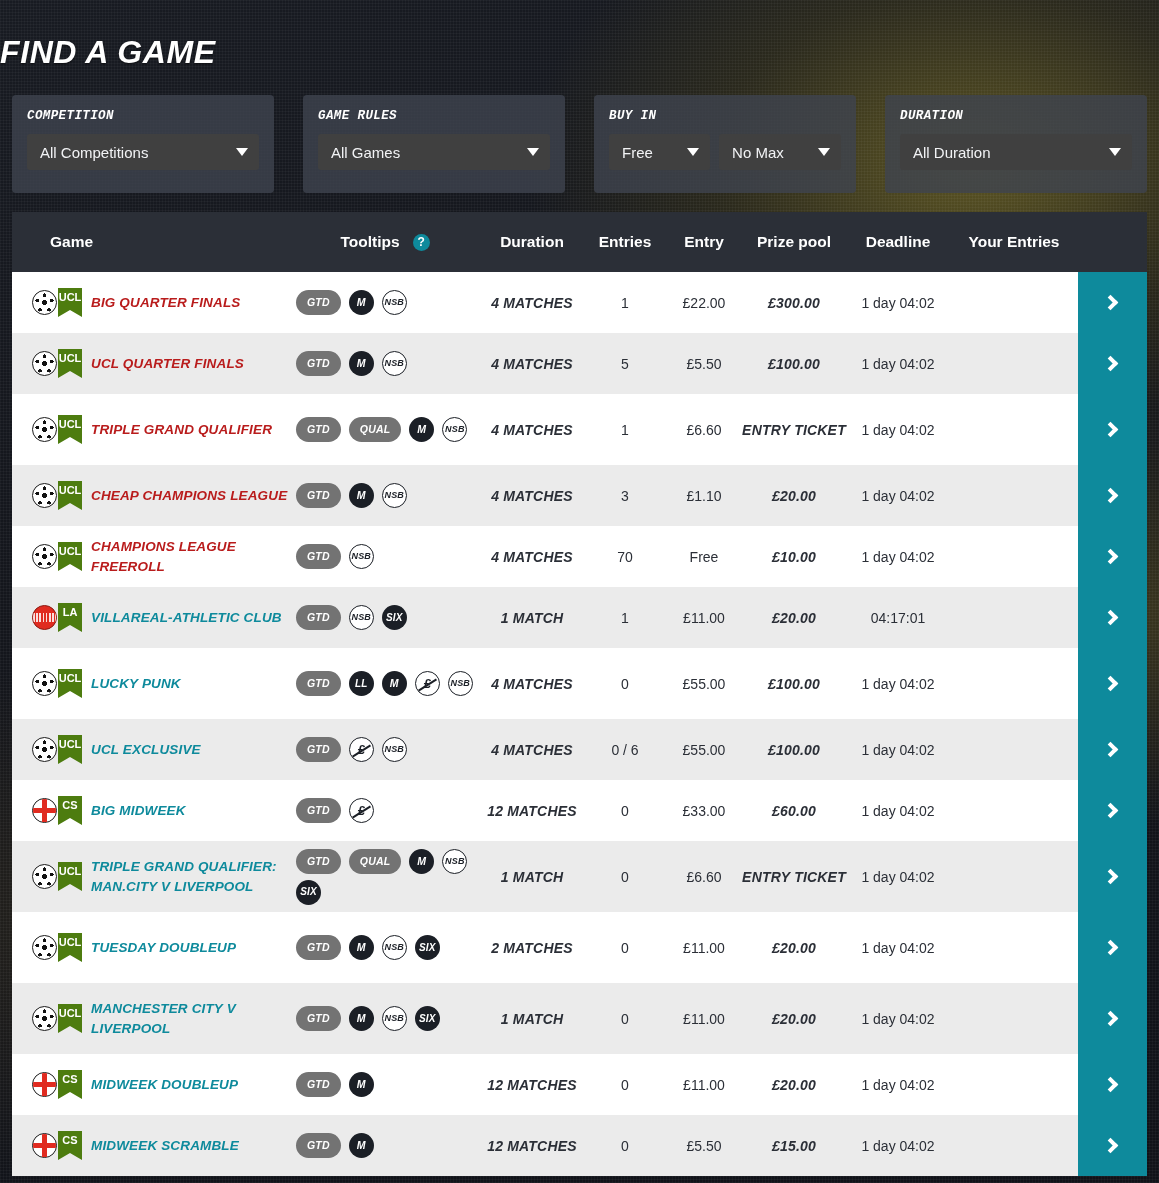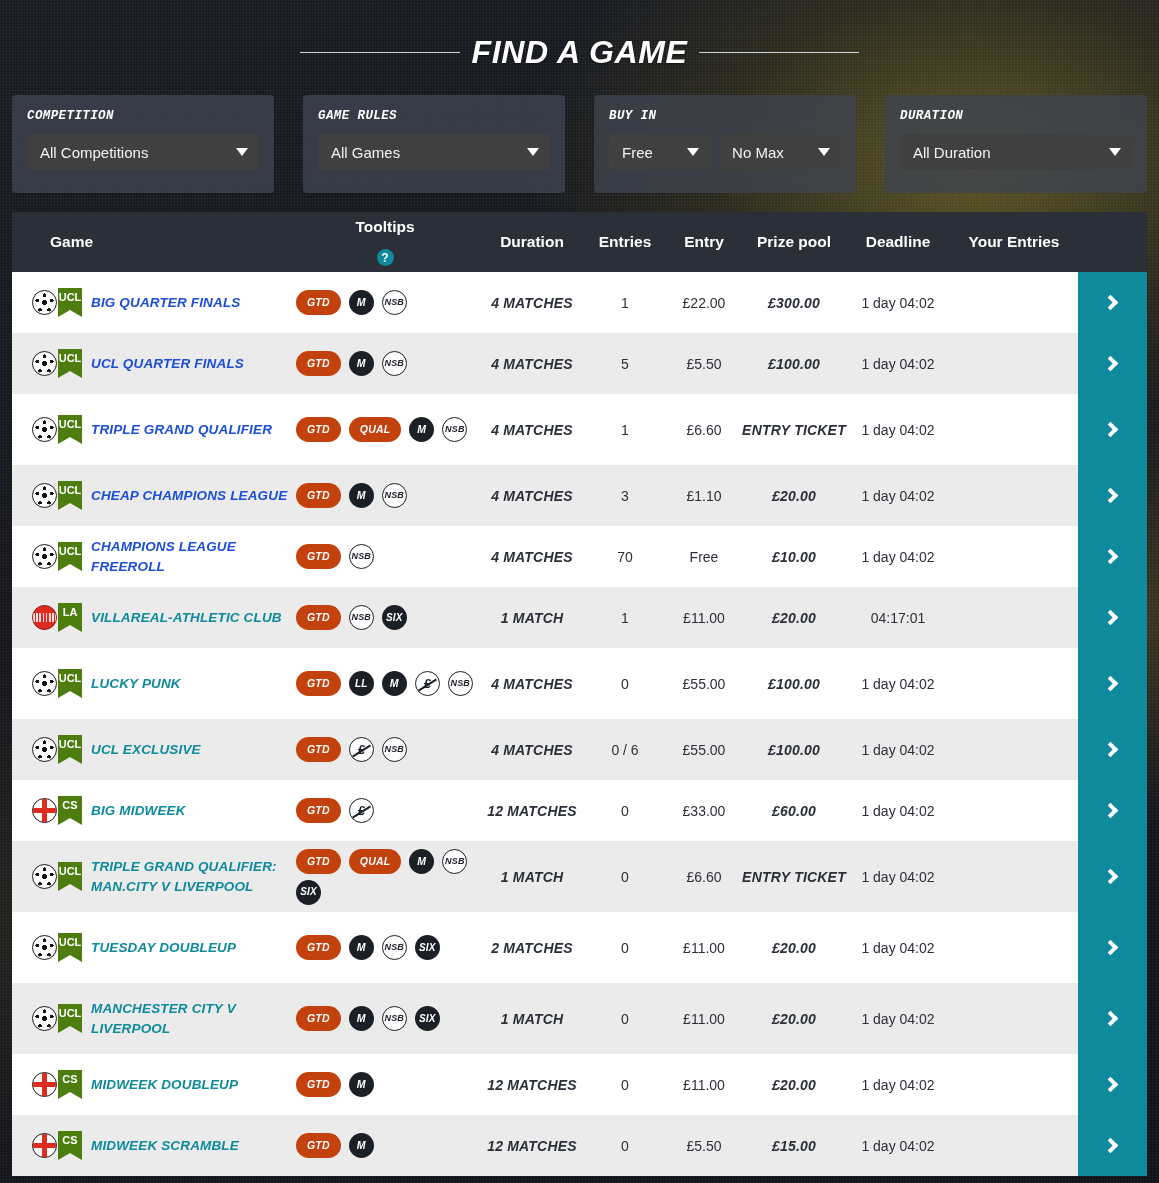--- a/index.html
+++ b/index.html
@@ -41,25 +41,26 @@
   #page {
     position: relative;
     z-index: 2;
     width: 1159px;
     height: 1183px;
   }
 
   
   .title-wrap {
     display: flex;
-    align-items: center;
+    align-items: flex-start;
     justify-content: center;
     gap: 12px;
     padding-top: 30px;
     height: 74px;
+    flex-direction: column;
   }
   .title-rule {
     height: 1px;
     width: 160px;
     background: #cfd3d8;
   }
   .page-title {
     font-family: "Liberation Sans Narrow", "Liberation Sans", sans-serif;
     font-size: 32px;
     font-weight: 700;
@@ -152,21 +153,20 @@
     font-family: "Liberation Sans Narrow", "Liberation Sans", sans-serif;
     font-size: 15.5px;
     font-weight: 700;
     color: #ffffff;
   }
   .thead .c-tooltips {
     display: flex;
     align-items: center;
     justify-content: center;
     gap: 13px;
-    flex-direction: column;
   }
   .help-icon {
     width: 17px; height: 17px;
     border-radius: 50%;
     background: #0e8a9c;
     color: #ffffff;
     font-size: 12px;
     font-weight: 700;
     display: flex;
     align-items: center;
@@ -290,21 +290,21 @@
 
   .game-name {
     font-family: "Liberation Sans Narrow", "Liberation Sans", sans-serif;
     font-size: 13.5px;
     font-weight: 700;
     font-style: italic;
     letter-spacing: 0.15px;
     line-height: 1.45;
     cursor: pointer;
   }
-  .name-red  { color: #1d4ed8; }
+  .name-red  { color: #b91c1c; }
   .name-teal { color: #0e8a9c; }
 
   
   .tips-cell {
     width: 190px;
     flex: 0 0 auto;
     display: flex;
     flex-wrap: wrap;
     align-content: center;
     gap: 6px 8px;
@@ -318,21 +318,21 @@
     justify-content: center;
     font-family: "Liberation Sans Narrow", "Liberation Sans", sans-serif;
     font-size: 10.5px;
     font-weight: 700;
     font-style: italic;
     letter-spacing: 0.2px;
     cursor: pointer;
     flex: 0 0 auto;
     line-height: 1;
   }
-  .badge-pill   { background: #c2410c; color: #ffffff; min-width: 44px; padding: 4px 11px; }
+  .badge-pill   { background: #737373; color: #ffffff; min-width: 44px; padding: 4px 11px; }
   .badge-dark   { background: #1b1f26; color: #ffffff; width: 25px; }
   .badge-light  { background: #ffffff; color: #1b1f26; width: 25px; border: 1.8px solid #1b1f26; font-size: 9px; }
   .badge-ecross {
     background: #ffffff; color: #1b1f26; width: 25px;
     border: 1.8px solid #1b1f26; font-size: 13px; position: relative;
   }
   .badge-ecross::after {
     content: "";
     position: absolute;
     left: 1px; right: 1px;

